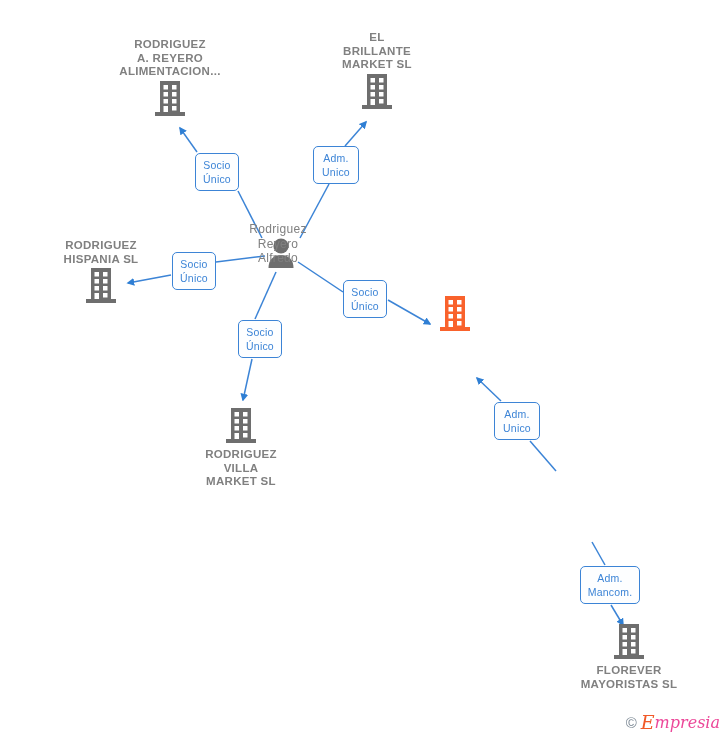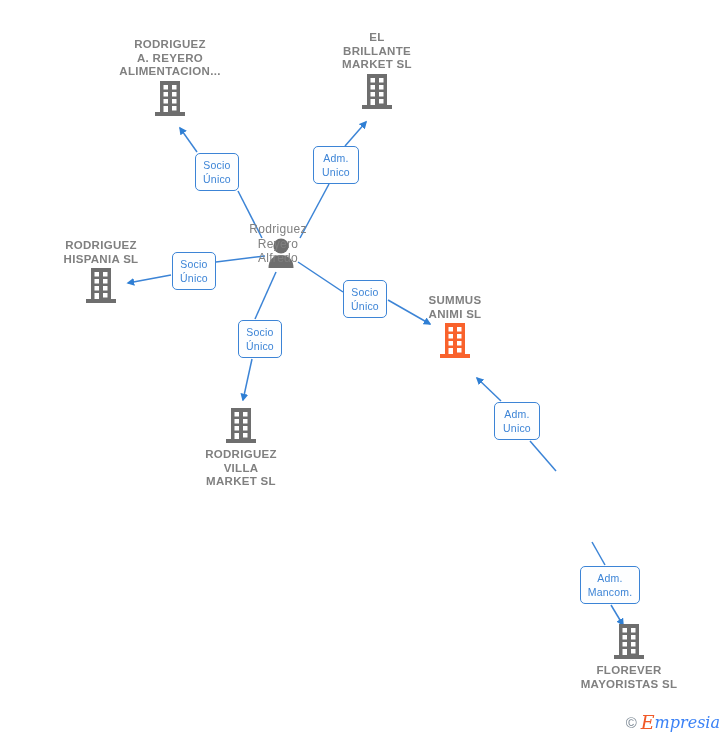--- a/index.html
+++ b/index.html
@@ -90,21 +90,21 @@
     margin-right: 4px;
   }
   .wm-e {
     color: #f15a29;
     font-family: "DejaVu Serif", serif;
     font-style: italic;
     font-size: 19px;
     line-height: 19px;
   }
   .wm-rest {
-    color: #3b82f6;
+    color: #ec4899;
     font-family: "DejaVu Serif", serif;
     font-style: italic;
     font-size: 16px;
     line-height: 16px;
   }
 </style>
 </head>
 <body>
 
 <div id="canvas">
@@ -206,22 +206,20 @@
         <rect x="17" y="12" width="4.5" height="4.5" fill="#ffffff"></rect>
         <rect x="8.5" y="19" width="4.5" height="4.5" fill="#ffffff"></rect>
         <rect x="17" y="19" width="4.5" height="4.5" fill="#ffffff"></rect>
         <rect x="8.5" y="26" width="4.5" height="6" fill="#ffffff"></rect>
         <rect x="17" y="26" width="4.5" height="4.5" fill="#ffffff"></rect>
       </svg>
     </div>
   </div>
 
   <div class="node" style="left:455px; top:294px;">
-    <div class="node-label focus">SUMMUS
-ANIMI  SL</div>
     <div class="icon-wrap">
       <svg width="30" height="38" viewBox="0 0 30 38" xmlns="http://www.w3.org/2000/svg">
         <rect x="5" y="1" width="20" height="31" fill="#f9622c"></rect>
         <rect x="0" y="32" width="30" height="4" fill="#f9622c"></rect>
         <rect x="8.5" y="5" width="4.5" height="4.5" fill="#ffffff"></rect>
         <rect x="17" y="5" width="4.5" height="4.5" fill="#ffffff"></rect>
         <rect x="8.5" y="12" width="4.5" height="4.5" fill="#ffffff"></rect>
         <rect x="17" y="12" width="4.5" height="4.5" fill="#ffffff"></rect>
         <rect x="8.5" y="19" width="4.5" height="4.5" fill="#ffffff"></rect>
         <rect x="17" y="19" width="4.5" height="4.5" fill="#ffffff"></rect>

